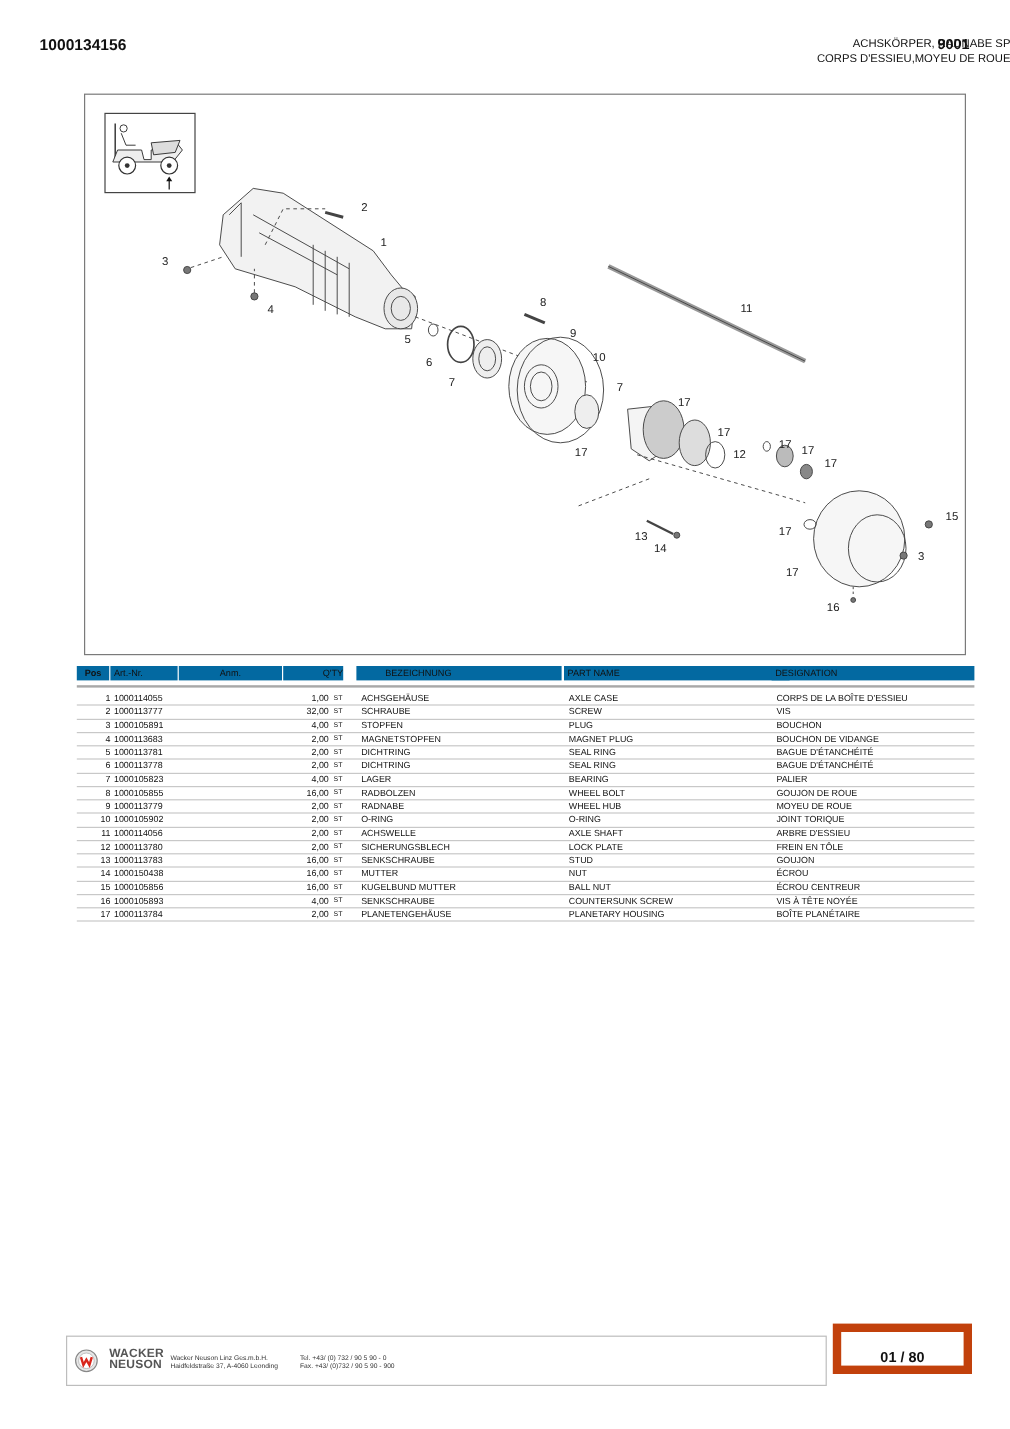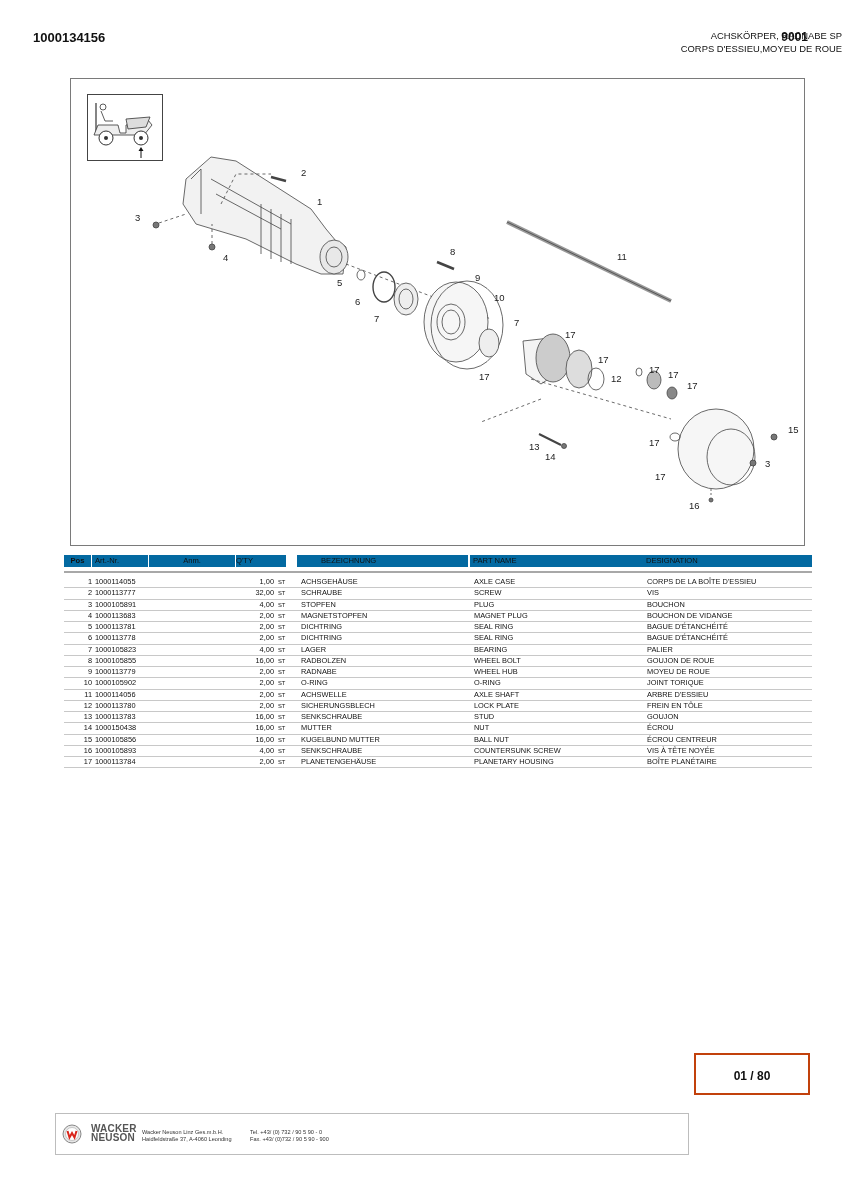--- a/index.html
+++ b/index.html
@@ -15,42 +15,42 @@
   .thumb { position: absolute; left: 16px; top: 15px; width: 76px; height: 67px;
            border: 1px solid #444; box-sizing: border-box; background:#fff; }
 
   
   .thead { position: absolute; left: 64px; top: 555px; height: 12px; width: 748px; font-size: 7.6px; }
   .thead div { position: absolute; top: 0; height: 12px; line-height: 12px; background: #0369a1;
                padding-left: 3px; box-sizing: border-box; }
   .thead .c-pos { left: 0; width: 27px; font-weight: bold; text-align: center; padding-left:0; }
   .thead .c-art { left: 28px; width: 56px; }
   .thead .c-anm { left: 85px; width: 86px; text-align: center; padding-left:0; }
-  .thead .c-qty { left: 172px; width: 50px; text-align: left; padding-left:0; }
+  .thead .c-qty { left: 172px; width: 50px; text-align: right; padding-left:0; }
   .thead .c-bez { left: 233px; width: 171px; padding-left: 24px; }
   .thead .c-pn  { left: 406px; width: 188px; }
   .thead .c-des { left: 579px; width: 169px; }
   .hrule { position: absolute; left: 64px; top: 571px; width: 748px; height: 2px; background: #a8a8a8; }
   .rows { position: absolute; left: 64px; top: 577px; width: 748px; }
   .row { position: relative; height: 11.25px; border-bottom: 1px solid #c8c8c8; box-sizing: border-box;
          font-size: 7.4px; line-height: 10.5px; }
   .row span { position: absolute; top: 0; white-space: nowrap; }
   .r-pos { left: 0; width: 28px; text-align: right; }
   .r-art { left: 31px; }
   .r-qty { left: 172px; width: 38px; text-align: right; }
   .r-unit { left: 214px; font-size: 5.8px; }
   .r-bez { left: 237px; }
   .r-pn  { left: 410px; }
   .r-des { left: 583px; }
 
   
   .foot-left { position: absolute; left: 55px; top: 1113px; width: 634px; height: 42px;
                border: 1px solid #bdbdbd; box-sizing: border-box; }
-  .foot-right { position: absolute; left: 694px; top: 1053px; width: 116px; height: 42px;
-                border: 2px solid #c2410c; box-sizing: border-box; text-align: center;
+  .foot-right { position: absolute; left: 694px; top: 1103px; width: 116px; height: 42px;
+                border: 7px solid #c2410c; box-sizing: border-box; text-align: center;
                 line-height: 42px; font-size: 12px; font-weight: bold; }
   .logo-circle { position: absolute; left: 6px; top: 10px; width: 20px; height: 20px; }
   .brand { position: absolute; left: 35px; top: 10px; font-size: 10px; font-weight: 900;
            line-height: 9px; color: #555; letter-spacing: 0.2px; }
   .addr { position: absolute; left: 86px; top: 15px; font-size: 5.6px; line-height: 7px; color: #333; }
   .tel  { position: absolute; left: 194px; top: 15px; font-size: 5.6px; line-height: 7px; color: #333; }
   .callout { font-size: 9.5px; fill: #222; font-family: "Liberation Sans", sans-serif; }
 </style>
 </head>
 <body>

